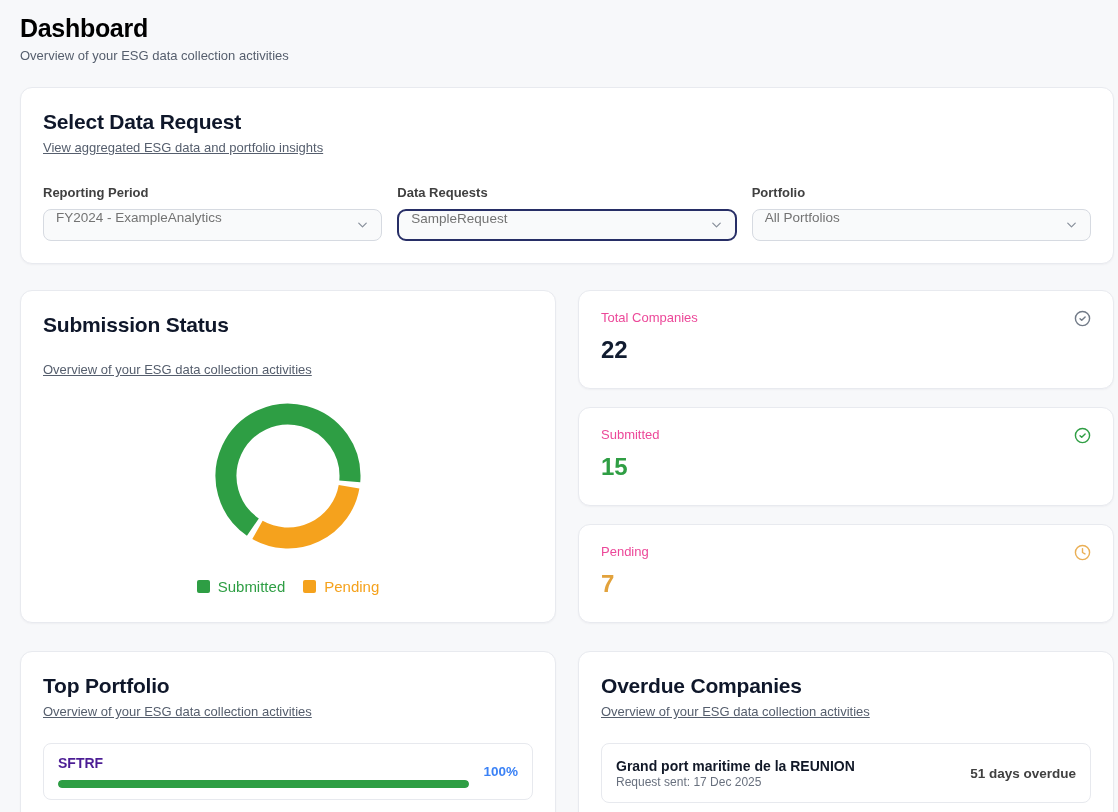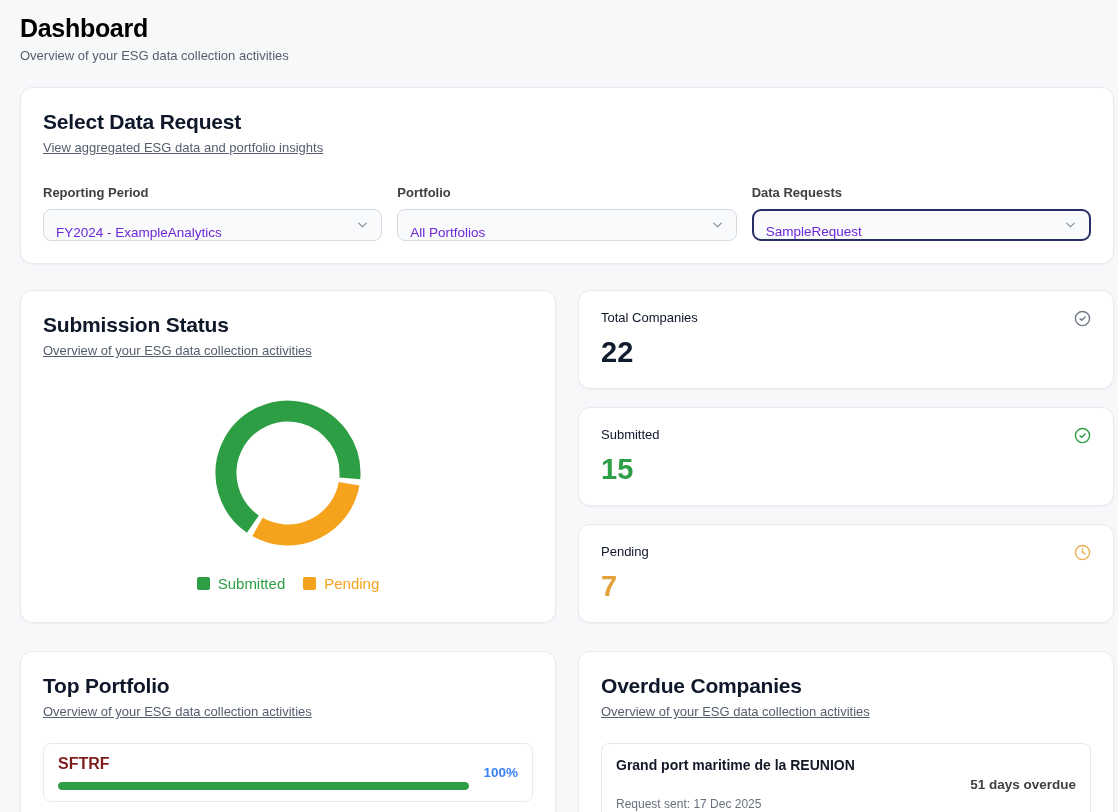--- a/index.html
+++ b/index.html
@@ -23,67 +23,67 @@
     box-shadow:0 1px 2px rgba(16,24,40,.04);
   }
   .card-title { font-size:21px; font-weight:700; letter-spacing:-0.2px; color:#0f172a; }
   .card-subtitle { font-size:13px; color:#555e6d; margin-top:6px;text-decoration:underline; }
 
   
   .filters-card { margin-top:24px; padding:22px; }
   .filters-grid { display:grid; grid-template-columns:1fr 1fr 1fr; gap:15px; margin-top:30px; }
   .field-label { font-size:13px; font-weight:600; color:#404040; margin-bottom:9px; }
   .select {
-    position:relative; height:32px; display:flex; align-items:flex-end;
+    position:relative; height:32px; display:flex; align-items:flex-start;
     padding:0 30px 0 12px; background:#f9fafb;
     border:1px solid #d6dae1; border-radius:8px;
-    font-size:13.5px; color:#6d28d9; cursor:pointer;
+    font-size:13.5px; color:#737373; cursor:pointer;
   }
   .select.focused { border:2px solid #272e66; border-radius:9px; }
   .select .chevron { position:absolute; right:11px; top:50%; transform:translateY(-50%); color:#8a919c; display:flex; }
 
   
   .row { display:grid; grid-template-columns:1fr 1fr; gap:22px; margin-top:26px; }
   .row3 { margin-top:28px; }
 
   
-  .submission-card { height:333px; padding:22px; display:flex; flex-direction:column; }
+  .submission-card { height:333px; padding:22px; display:flex; flex-direction:column;gap:19px; }
   .chart-area { flex:1; display:flex; flex-direction:column; align-items:center; justify-content:flex-end; }
   .legend { display:flex; gap:18px; align-items:center; margin-top:22px; margin-bottom:8px; }
   .legend-item { display:flex; align-items:center; gap:8px; font-size:15px; }
   .swatch { width:13px; height:13px; border-radius:2px; display:inline-block; }
 
   
   .stats-col { display:flex; flex-direction:column; gap:18px; }
   .stat-card { height:99px; padding:19px 22px; display:flex; flex-direction:column; }
   .stat-top { display:flex; align-items:flex-start; justify-content:space-between; }
-  .stat-label { font-size:13px; font-weight:500; color:#0f172a; }
-  .stat-value { font-size:29px; font-weight:700; margin-top:9px; }
+  .stat-label { font-size:13px; font-weight:500; color:#ec4899; }
+  .stat-value { font-size:24px; font-weight:700; margin-top:9px; }
   .stat-total .stat-value { color:#111c30; }
   .stat-submitted .stat-value { color:#2f9e44; }
   .stat-pending .stat-value { color:#e2a23c; }
   .stat-icon { display:flex; }
   .icon-gray { color:#717a87; }
   .icon-green { color:#2f9e44; }
   .icon-orange { color:#eaaf55; }
 
   
   .bottom-card { padding:22px; min-height:320px; }
   .item-list { margin-top:24px; display:flex; flex-direction:column; gap:16px; }
 
   .perf-item { border:1px solid #e7e9ee; border-radius:8px; padding:11px 14px; display:flex; align-items:center; gap:14px; }
   .perf-left { flex:1; }
-  .perf-name { font-size:16px; font-weight:600; color:#7f1d1d; }
+  .perf-name { font-size:14px; font-weight:600; color:#4c1d95; }
   .perf-track { margin-top:9px; height:8px; border-radius:999px; background:#e5e7eb; overflow:hidden; }
   .perf-fill { height:100%; width:0; border-radius:999px; background:#2e9e44; }
   .perf-pct { font-size:13.5px; font-weight:700; color:#3b82f6; white-space:nowrap; }
 
   .overdue-item { border:1px solid #e7e9ee; border-radius:8px; padding:13px 14px; display:flex; align-items:center; justify-content:space-between; gap:14px; min-height:60px; }
   .overdue-name { font-size:14px; font-weight:600; color:#111827; }
-  .overdue-sent { font-size:12px; color:#68707e; margin-top:24px; }
+  .overdue-sent { font-size:12px; color:#68707e; margin-top:1px; }
   .overdue-badge { font-size:13.5px; font-weight:700; color:#404040; white-space:nowrap; }
 </style>
 </head>
 <body>
 
 <div class="container">
 
   <h1 class="page-title">Dashboard</h1>
   <div class="page-subtitle">Overview of your ESG data collection activities</div>
 
@@ -96,34 +96,34 @@
         <div class="select">
           <span>FY2024 - ExampleAnalytics</span>
           <span class="chevron">
             <svg width="15" height="15" viewBox="0 0 24 24" fill="none" stroke="currentColor" stroke-width="2" stroke-linecap="round" stroke-linejoin="round">
                 <polyline points="6 9 12 15 18 9"></polyline>
               </svg>
           </span>
         </div>
       </div>
       <div>
+        <div class="field-label">Data Requests</div>
+        <div class="select focused">
+          <span>SampleRequest</span>
+          <span class="chevron">
+            <svg width="15" height="15" viewBox="0 0 24 24" fill="none" stroke="currentColor" stroke-width="2" stroke-linecap="round" stroke-linejoin="round">
+                <polyline points="6 9 12 15 18 9"></polyline>
+              </svg>
+          </span>
+        </div>
+      </div>
+      <div>
         <div class="field-label">Portfolio</div>
         <div class="select">
           <span>All Portfolios</span>
-          <span class="chevron">
-            <svg width="15" height="15" viewBox="0 0 24 24" fill="none" stroke="currentColor" stroke-width="2" stroke-linecap="round" stroke-linejoin="round">
-                <polyline points="6 9 12 15 18 9"></polyline>
-              </svg>
-          </span>
-        </div>
-      </div>
-      <div>
-        <div class="field-label">Data Requests</div>
-        <div class="select focused">
-          <span>SampleRequest</span>
           <span class="chevron">
             <svg width="15" height="15" viewBox="0 0 24 24" fill="none" stroke="currentColor" stroke-width="2" stroke-linecap="round" stroke-linejoin="round">
                 <polyline points="6 9 12 15 18 9"></polyline>
               </svg>
           </span>
         </div>
       </div>
     </div>
   </div>
 

